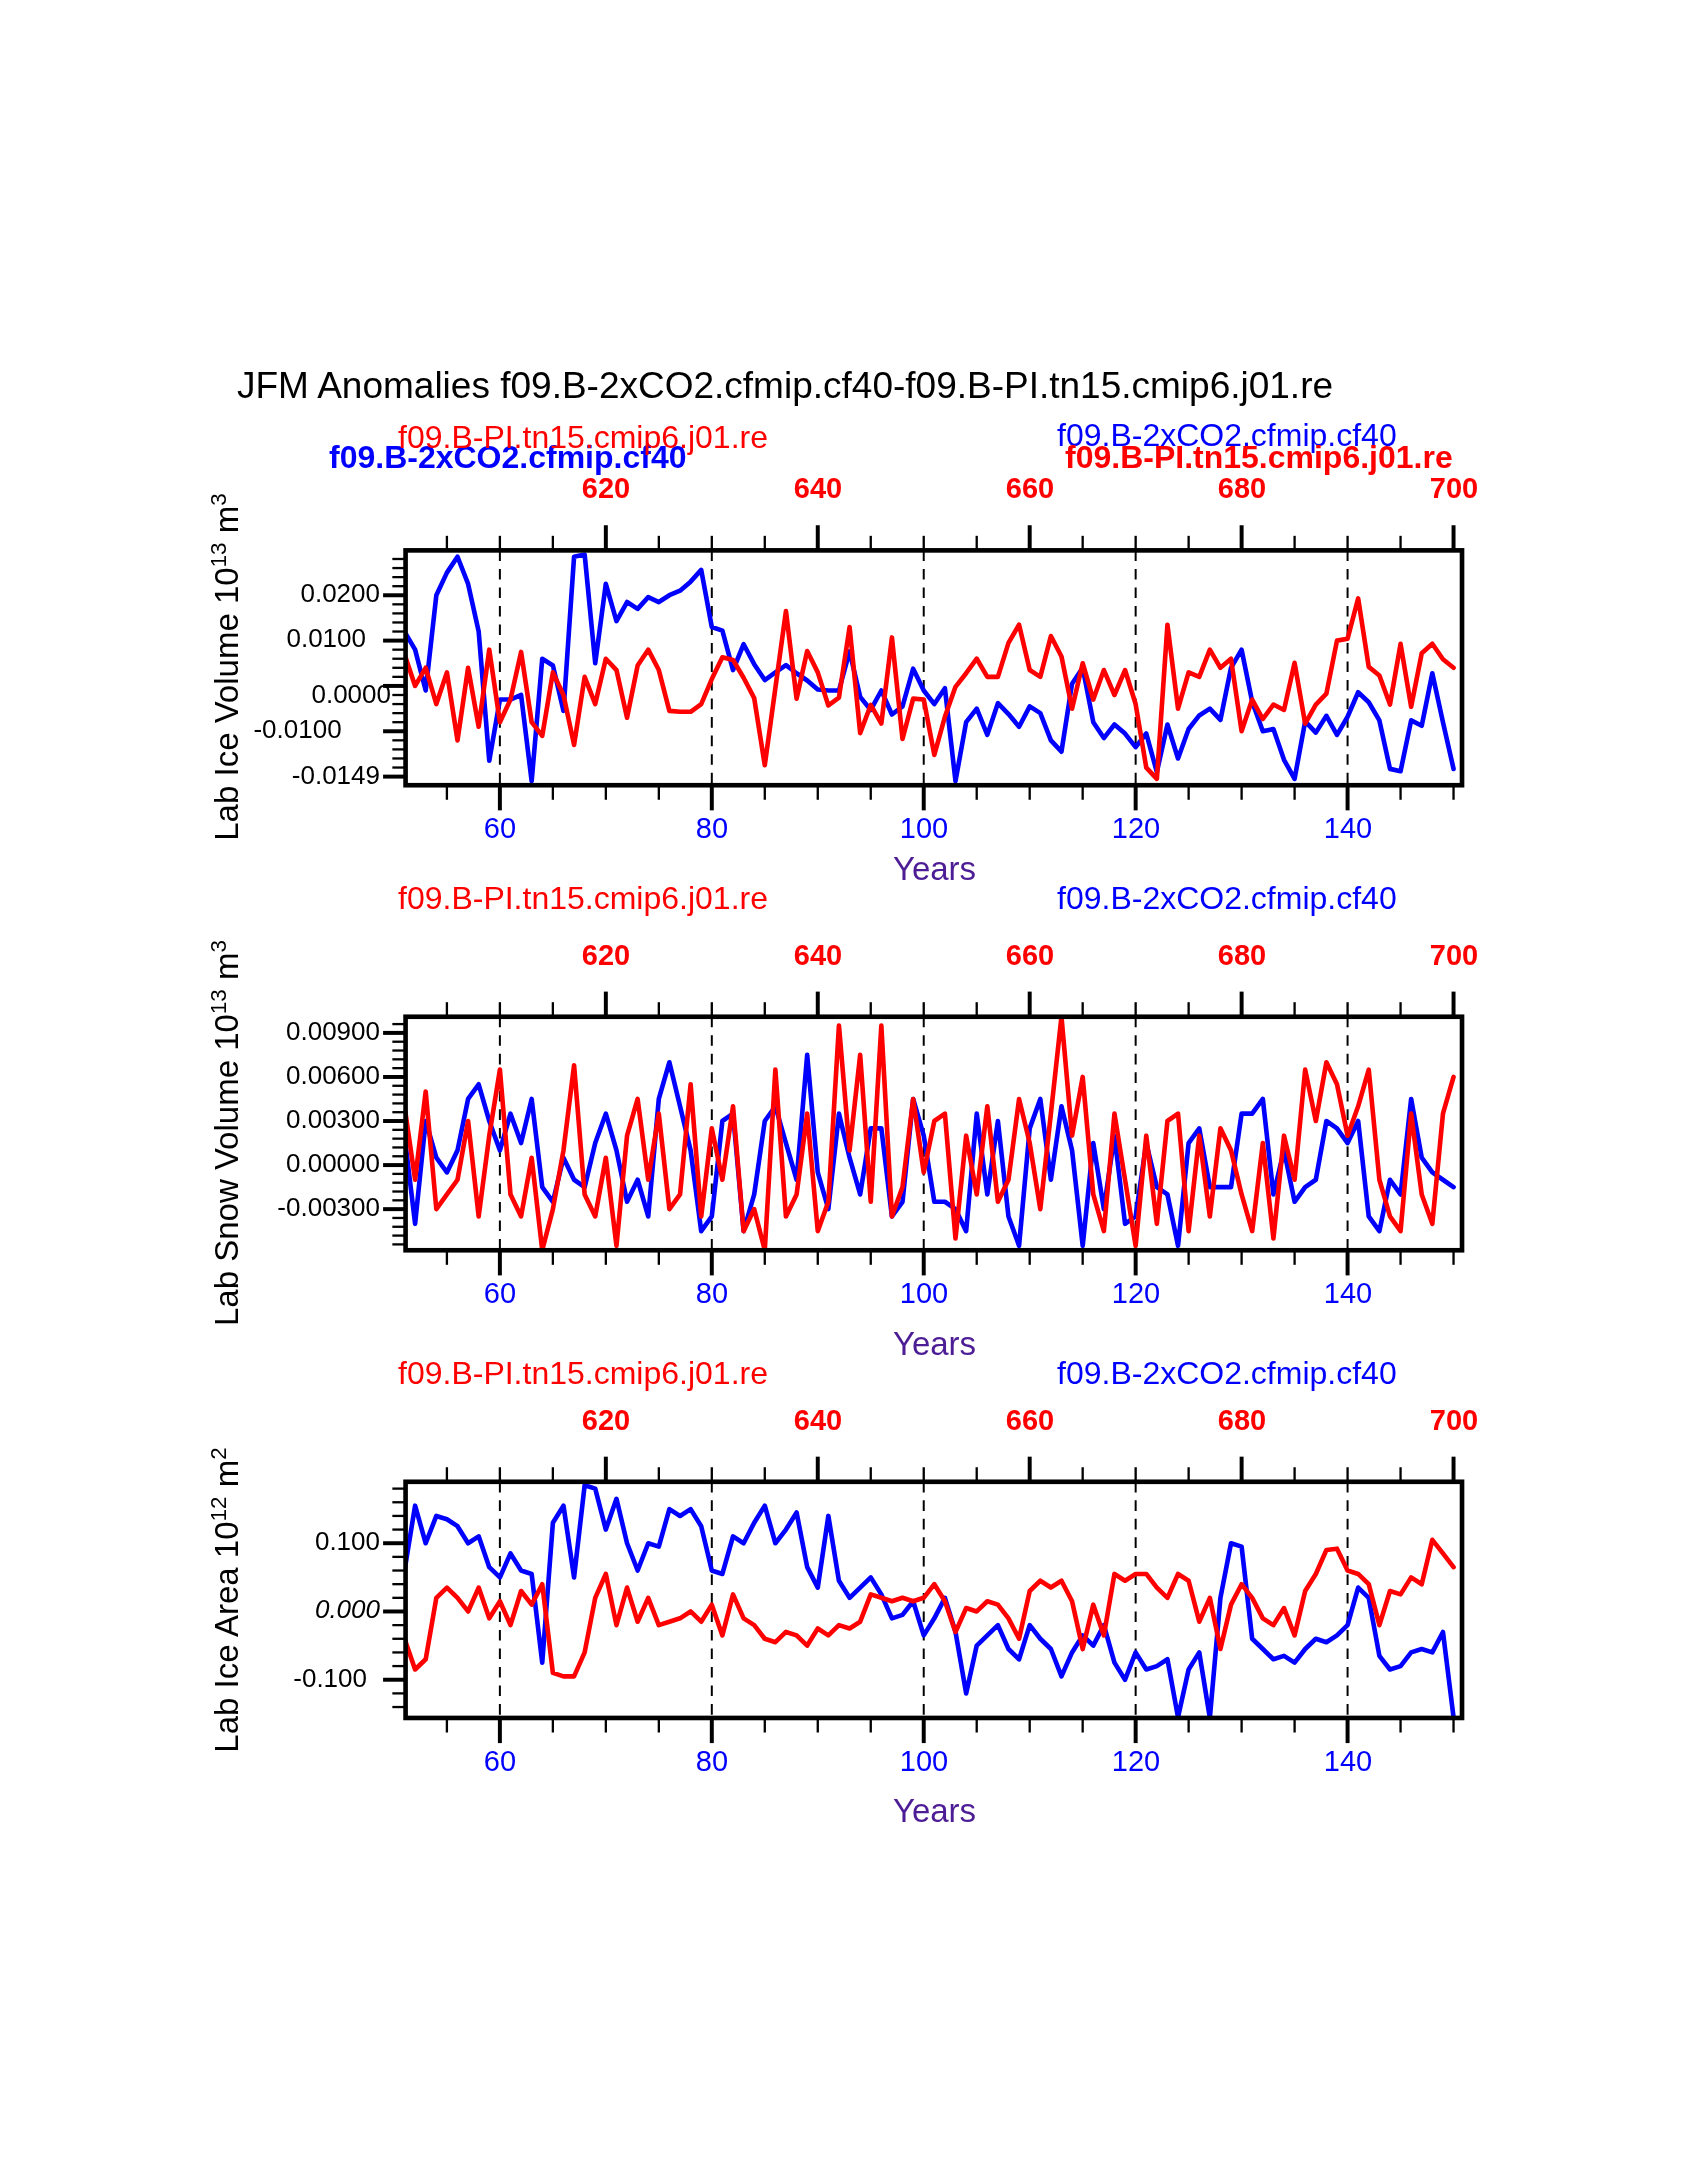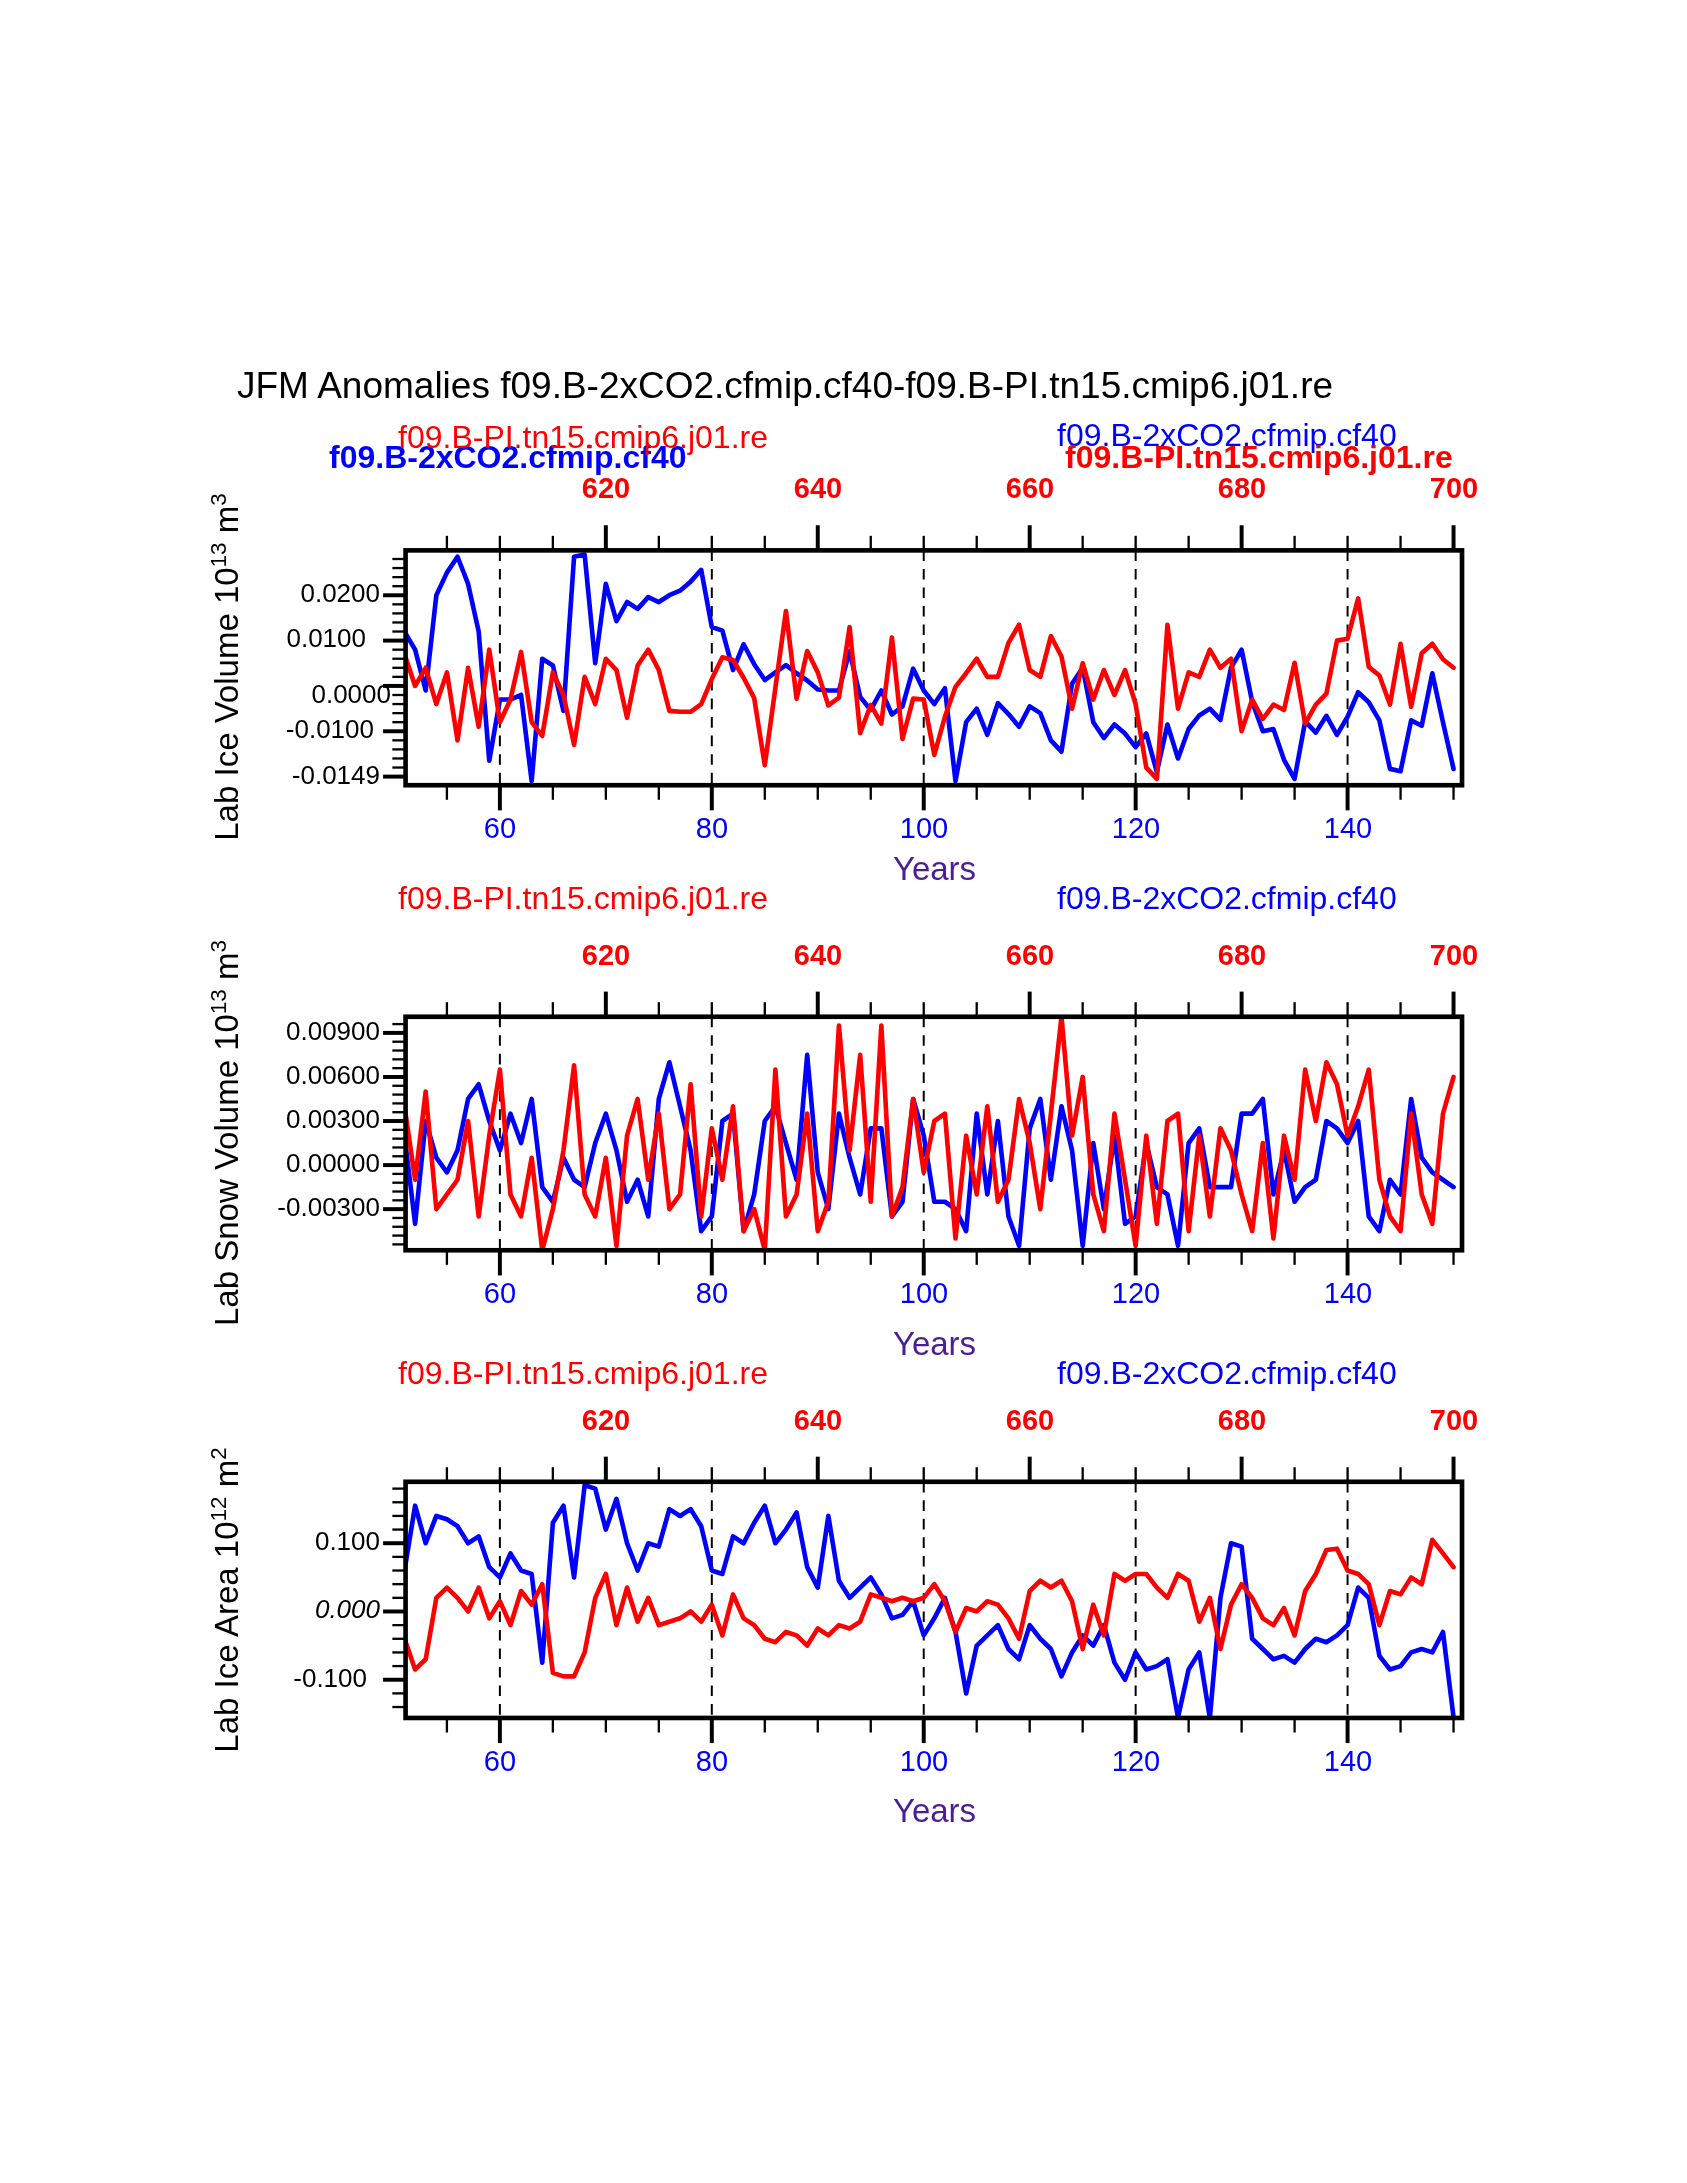--- a/index.html
+++ b/index.html
@@ -279,21 +279,21 @@
   <div id="years-1" class="abs years-label">Years</div>
   <div id="years-2" class="abs years-label">Years</div>
   <div id="years-3" class="abs years-label">Years</div>
 
   <div id="ylab-1" class="ylab"><span>Lab Ice Volume 10</span><sup>13</sup><span> m</span><sup>3</sup></div>
   <div id="ylab-2" class="ylab"><span>Lab Snow Volume 10</span><sup>13</sup><span> m</span><sup>3</sup></div>
   <div id="ylab-3" class="ylab"><span>Lab Ice Area 10</span><sup>12</sup><span> m</span><sup>2</sup></div>
 <div class="ytick-num" style="left: 215px; top: 578px;">0.0200</div>
     <div class="ytick-num" style="left: 201px; top: 623px;">0.0100</div>
     <div class="ytick-num" style="left: 226px; top: 669px; margin-top: 10px;">0.0000</div>
-    <div class="ytick-num" style="left: 209px; top: 714px;">-0.0100</div>
+    <div class="ytick-num" style="left: 215px; top: 714px; text-align: center;">-0.0100</div>
     <div class="ytick-num" style="left: 215px; top: 760px;">-0.0149</div>
     <div class="tick-num" style="left: 427px; top: 812px; color: rgb(0, 0, 255);">60</div>
     <div class="tick-num" style="left: 639px; top: 812px; color: rgb(0, 0, 255);">80</div>
     <div class="tick-num" style="left: 851px; top: 812px; color: rgb(0, 0, 255);">100</div>
     <div class="tick-num" style="left: 1063px; top: 812px; color: rgb(0, 0, 255);">120</div>
     <div class="tick-num" style="left: 1275px; top: 812px; color: rgb(0, 0, 255);">140</div>
     <div class="tick-num" style="left: 533px; top: 472px; color: rgb(255, 0, 0); font-weight: bold;">620</div>
     <div class="tick-num" style="left: 745px; top: 472px; color: rgb(255, 0, 0); font-weight: bold;">640</div>
     <div class="tick-num" style="left: 957px; top: 472px; color: rgb(255, 0, 0); font-weight: bold;">660</div>
     <div class="tick-num" style="left: 1169px; top: 472px; color: rgb(255, 0, 0); font-weight: bold;">680</div>

